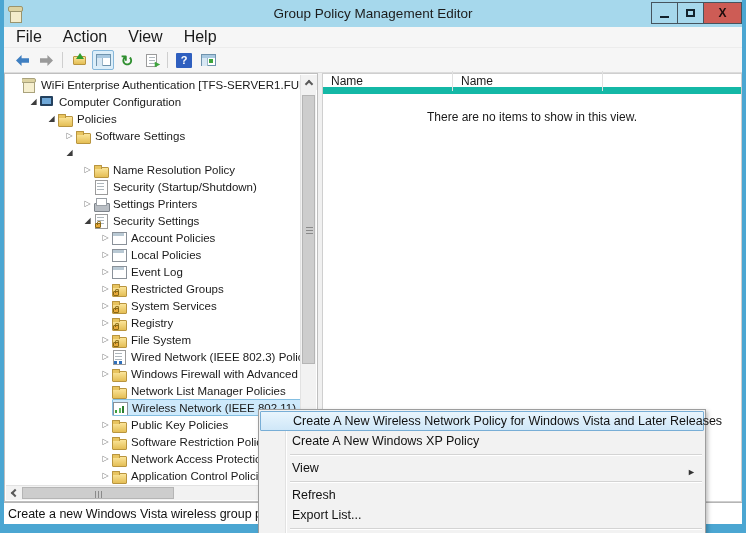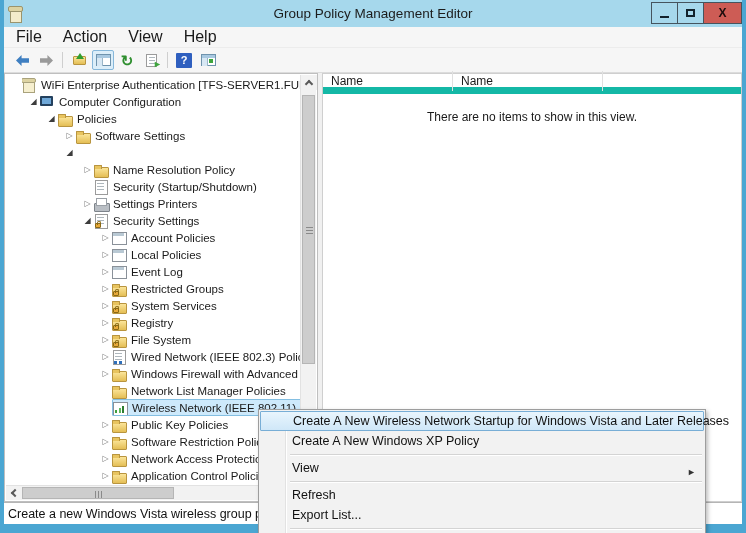--- a/index.html
+++ b/index.html
@@ -445,21 +445,21 @@
       </div>
     <div class="empty-msg">There are no items to show in this view.</div>
   </div>
 </div>
 
 <div class="statusbar">
   <span>Create a new Windows Vista wireless group policy</span>
 </div>
 
 <div class="ctxmenu">
-    <div class="citem hl">Create A New Wireless Network Startup for Windows Vista and Later Releases</div>
+    <div class="citem hl">Create A New Wireless Network Policy for Windows Vista and Later Releases</div>
     <div class="citem">Create A New Windows XP Policy</div>
     <div class="csep"></div>
     <div class="citem">View<span class="sub">►</span></div>
     <div class="csep"></div>
     <div class="citem">Refresh</div>
     <div class="citem">Export List...</div>
     <div class="csep"></div>
     <div class="citem">Help</div>
   </div>
 

